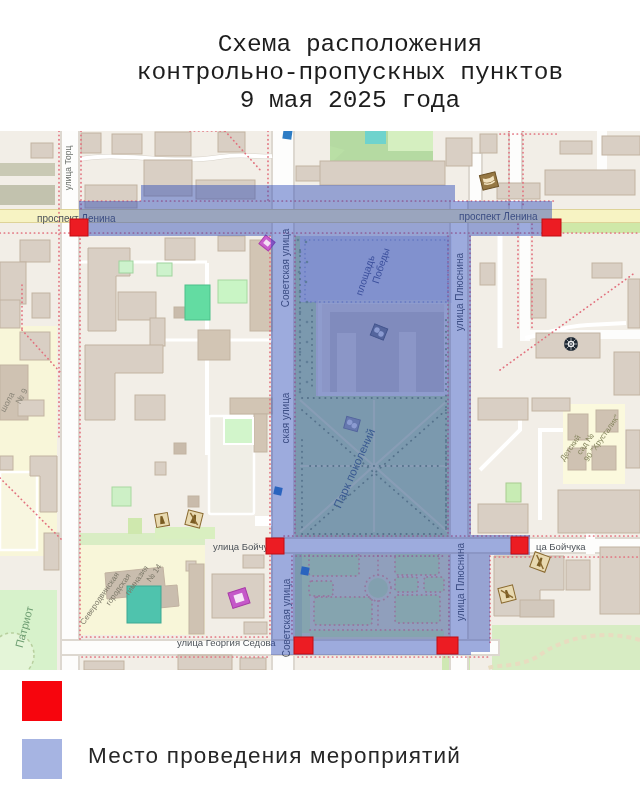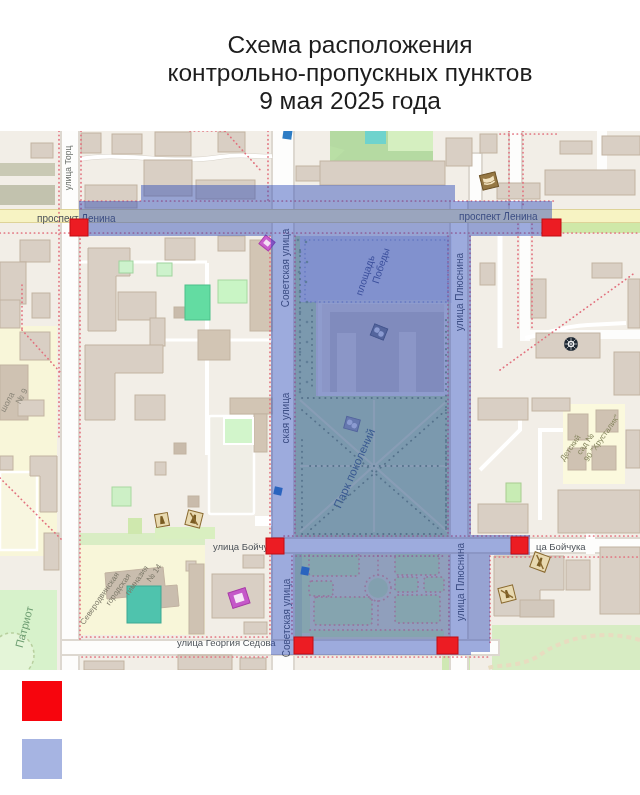--- a/index.html
+++ b/index.html
@@ -6,21 +6,21 @@
   body{width:640px;height:795px;position:relative;font-family:"Liberation Sans",sans-serif;overflow:hidden;}
   .title{position:absolute;left:0;top:31px;width:700px;text-align:center;font-size:24.5px;line-height:28px;color:#1d1d1d;}
   .map{position:absolute;left:0;top:131px;width:640px;height:539px;}
   .legrow{position:absolute;left:22px;width:600px;height:40px;}
   .legsq{position:absolute;left:0;top:0;width:40px;height:40px;}
   .legtxt{position:absolute;left:66px;top:4px;font-size:22.5px;letter-spacing:1.2px;color:#262626;white-space:nowrap;}
 </style>
 </head>
 <body>
 
-<div class="title" style="width:640px;padding-left:60px;box-sizing:border-box;">Схема расположения<br>контрольно-пропускных пунктов<br>9 мая 2025 года</div>
+<div class="title" style="width:640px;padding-left:60px;box-sizing:border-box;font-family:Liberation Mono, monospace;">Схема расположения<br>контрольно-пропускных пунктов<br>9 мая 2025 года</div>
 
 <div class="map">
 <svg width="640" height="539" viewBox="0 131 640 539">
 
 <rect x="0" y="131" width="640" height="539" fill="#f2eee7"></rect>
 
 <rect x="0" y="326" width="57" height="118" fill="#f8f6d9"></rect>
 
 <rect x="0" y="444" width="57" height="112" fill="#f8f6d9"></rect>
 
@@ -562,13 +562,14 @@
 <div class="legrow" style="top:681px;">
 
 <div class="legsq" style="background:#f7050d;"></div>
 
 </div>
 
 <div class="legrow" style="top:739px;">
 
 <div class="legsq" style="background:#a6b4e2;"></div>
 
+<div class="legtxt">Место проведения мероприятий</div>
 </div>
 
 </body></html>

